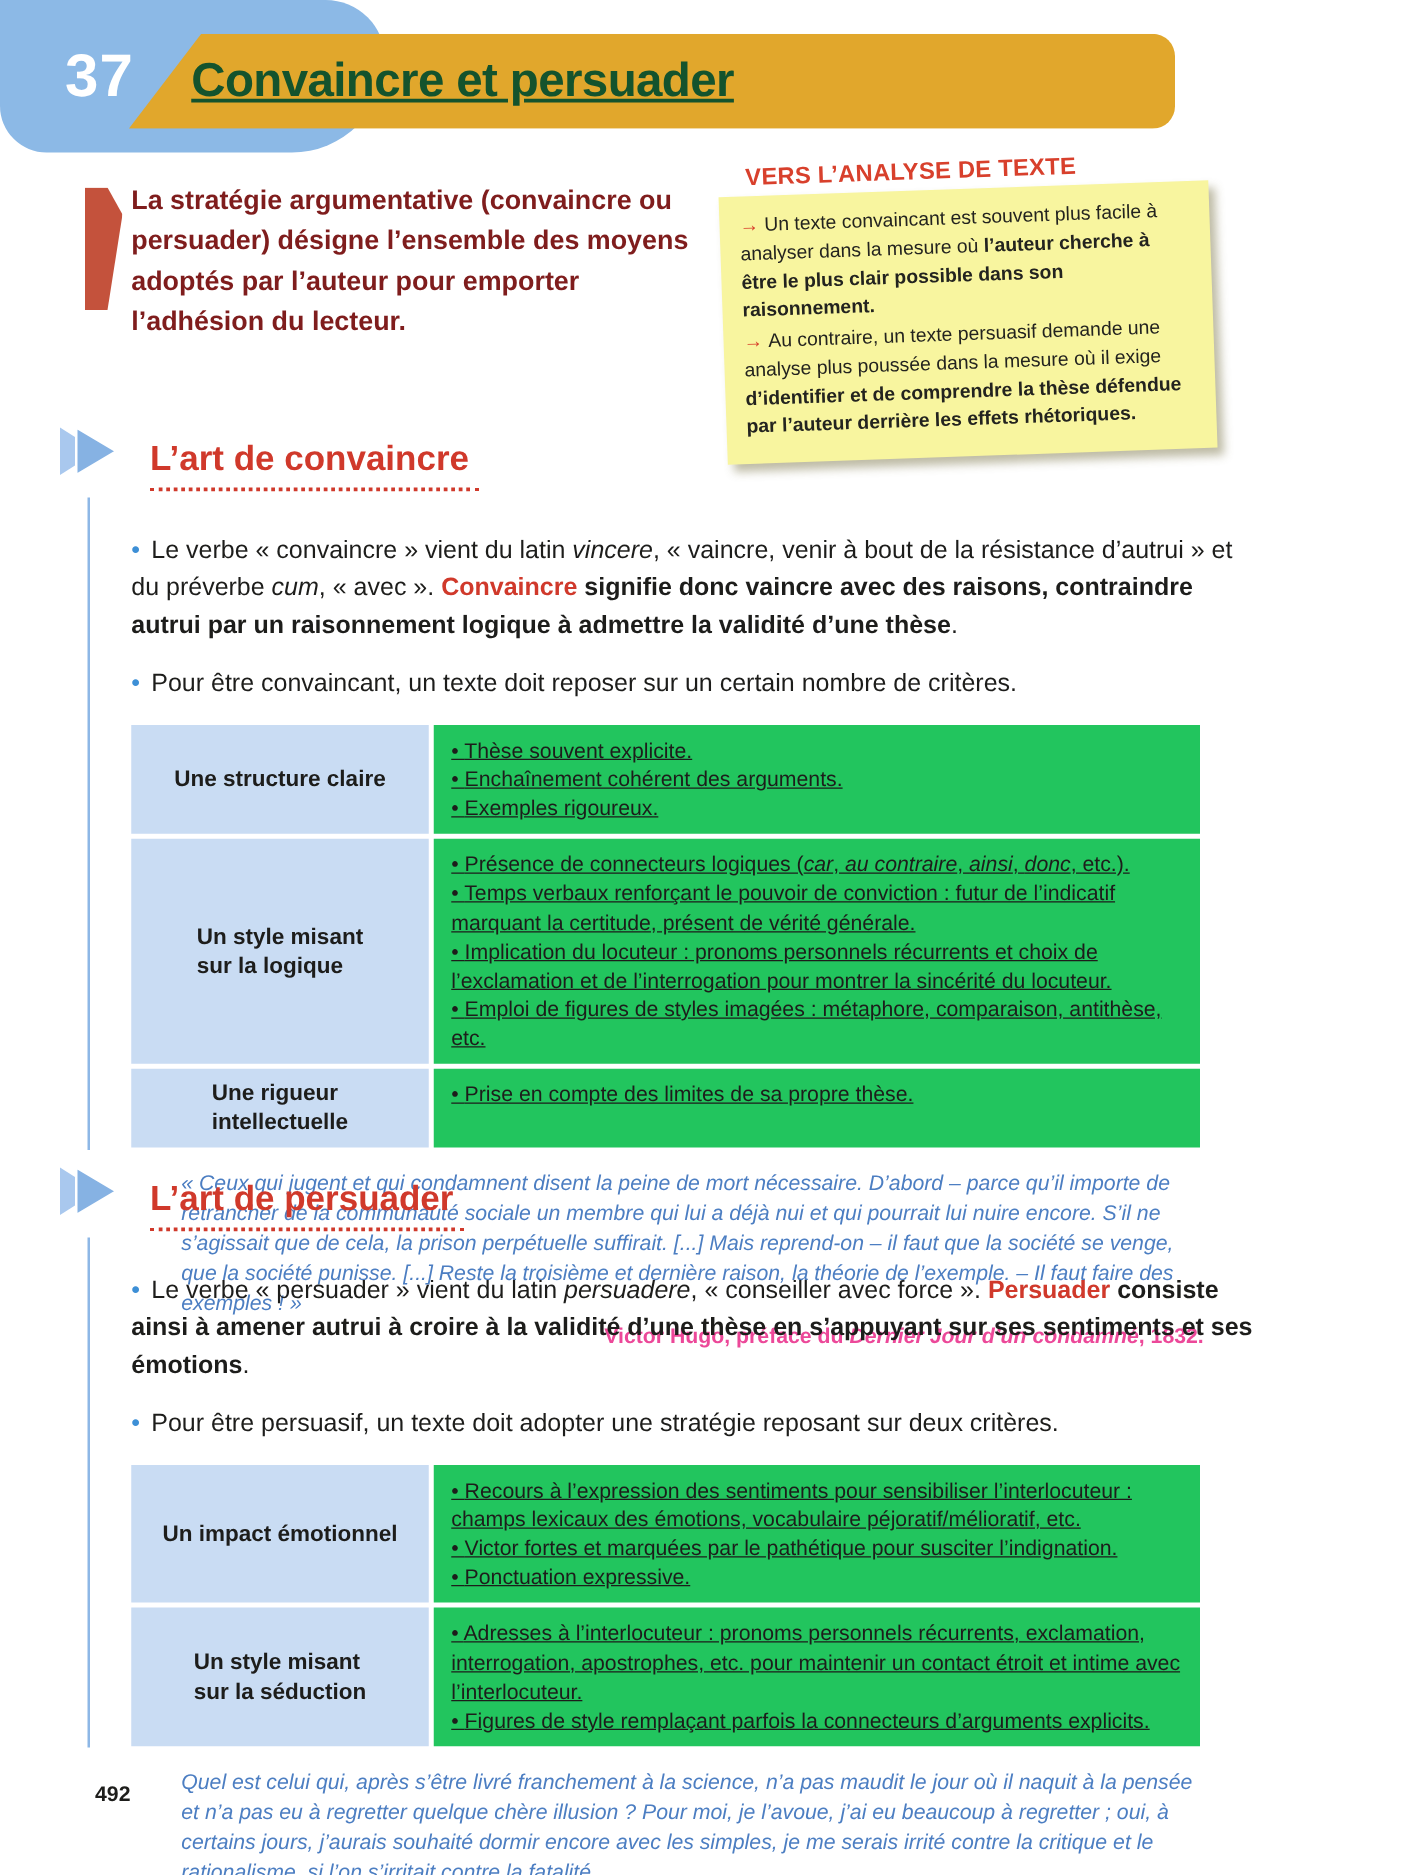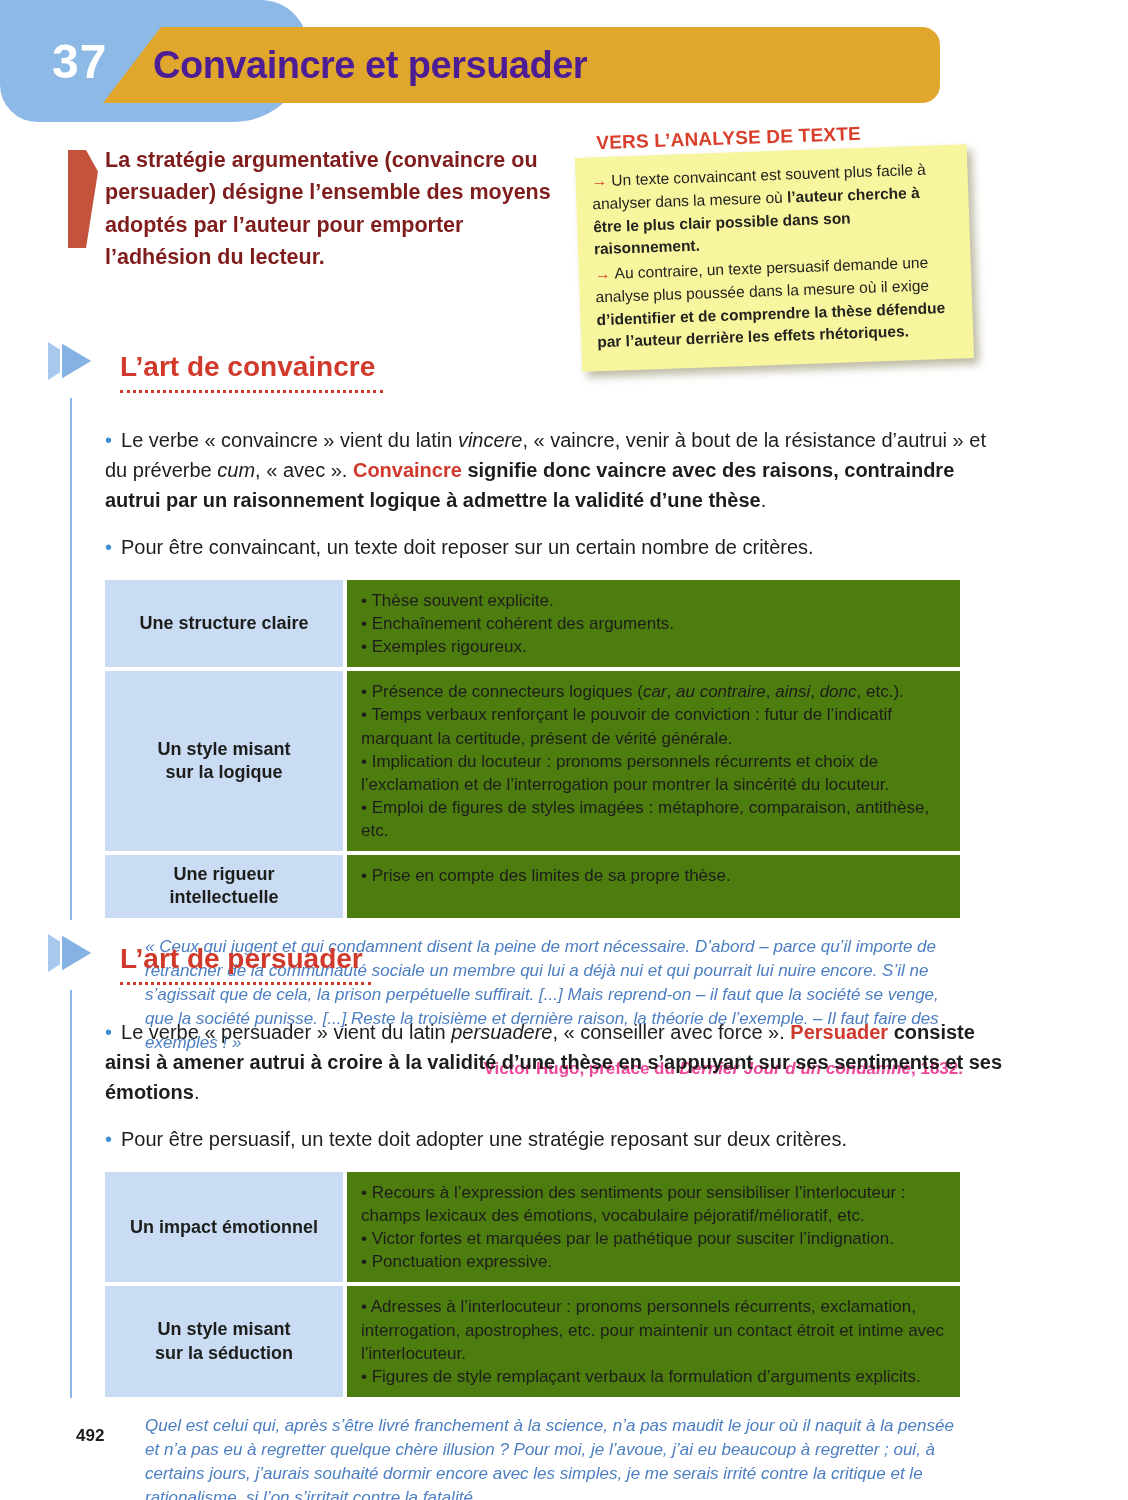--- a/index.html
+++ b/index.html
@@ -15,22 +15,22 @@
   .hdr-num{
     position:absolute;left:52px;top:34px;color:#ffffff;
     font-size:48px;font-weight:700;letter-spacing:1px;
   }
   .hdr-banner{
     position:absolute;left:103px;top:27px;width:837px;height:76px;
     background:#e1a72c;border-radius:0 18px 18px 0;
     clip-path:polygon(58px 0,100% 0,100% 100%,0 100%);
   }
   .hdr-title{
-    position:absolute;left:50px;top:0;line-height:76px;color:#4c1d95;
-    font-size:38px;font-weight:700;letter-spacing:-0.5px;
+    position:absolute;left:50px;top:0;line-height:76px;color:#14532d;
+    font-size:38px;font-weight:700;letter-spacing:-0.5px;text-decoration:underline;
   }
   
   .intro{position:absolute;left:68px;top:144px;width:505px;}
   .intro-bar{
     position:absolute;left:0;top:6px;width:30px;height:98px;background:#c4523c;
     clip-path:polygon(0 0,60% 0,100% 22%,60% 100%,0 100%);
   }
   .intro-text{margin-left:37px;width:462px;font-size:21.5px;line-height:1.5;font-weight:600;color:#7f1d1d;}
   
   .sticky{position:absolute;left:578px;top:126px;width:392px;transform:rotate(-2deg);}
@@ -48,23 +48,23 @@
   .sec-title{
     display:inline-block;margin:15px;padding:0 8px 7px 0;color:#d0392b;
     font-size:28px;font-weight:700;border-bottom:3px dotted #d0392b;
   }
   .bullet{margin:17px 0 0 0;font-size:20px;line-height:1.5;font-weight:500;width:905px;}
   .bdot{color:#3d8fd6;margin-right:9px;}
   
   .ttable{display:grid;grid-template-columns:238px 1fr;gap:4px;width:855px;margin-top:18px;}
   .tcell-h{
     background:#c9dcf3;display:flex;align-items:center;justify-content:center;
-    text-align:center;font-weight:700;font-size:18px;white-space:pre-line;padding:8px;line-height:1.3;
+    text-align:left;font-weight:700;font-size:18px;white-space:pre-line;padding:8px;line-height:1.3;
   }
-  .tcell-b{background:#4d7c0f;padding:9px 14px;font-size:17px;line-height:1.36;}
+  .tcell-b{background:#22c55e;padding:9px 14px;font-size:17px;line-height:1.36;text-decoration:underline;}
   .titem::before{content:"• ";}
   
   .quote{margin:17px 0 0 40px;width:818px;color:#4c7ec2;font-style:italic;font-size:17px;line-height:1.42;font-weight:500;}
   .quote-attr{width:858px;text-align:right;margin-top:3px;color:#ec4899;font-size:17px;font-weight:600;}
   
   .pagenum{position:absolute;left:76px;top:1426px;font-size:17px;font-weight:600;}
 </style>
 </head>
 <body>
 
@@ -143,21 +143,21 @@
       <div class="tcell-h">Un impact émotionnel</div>
       <div class="tcell-b">
         <div class="titem"><span>Recours à l’expression des sentiments pour sensibiliser l’interlocuteur : champs lexicaux des émotions, vocabulaire péjoratif/mélioratif, etc.</span></div>
         <div class="titem"><span>Victor fortes et marquées par le pathétique pour susciter l’indignation.</span></div>
         <div class="titem"><span>Ponctuation expressive.</span></div>
       </div>
       <div class="tcell-h">Un style misant
 sur la séduction</div>
       <div class="tcell-b">
         <div class="titem"><span>Adresses à l’interlocuteur : pronoms personnels récurrents, exclamation, interrogation, apostrophes, etc. pour maintenir un contact étroit et intime avec l’interlocuteur.</span></div>
-        <div class="titem"><span>Figures de style remplaçant verbaux la formulation d’arguments explicits.</span></div>
+        <div class="titem"><span>Figures de style remplaçant parfois la connecteurs d’arguments explicits.</span></div>
       </div>
     </div>
 
     <div class="quote">Quel est celui qui, après s’être livré franchement à la science, n’a pas maudit le jour où il naquit à la pensée et n’a pas eu à regretter quelque chère illusion ? Pour moi, je l’avoue, j’ai eu beaucoup à regretter ; oui, à certains jours, j’aurais souhaité dormir encore avec les simples, je me serais irrité contre la critique et le rationalisme, si l’on s’irritait contre la fatalité.</div>
     <div class="quote-attr"><span>Ernest Renan, </span><span style="font-style: italic;">L’Avenir de la science</span><span>, 1890.</span></div>
 
     
   </div>
 </div>
 

